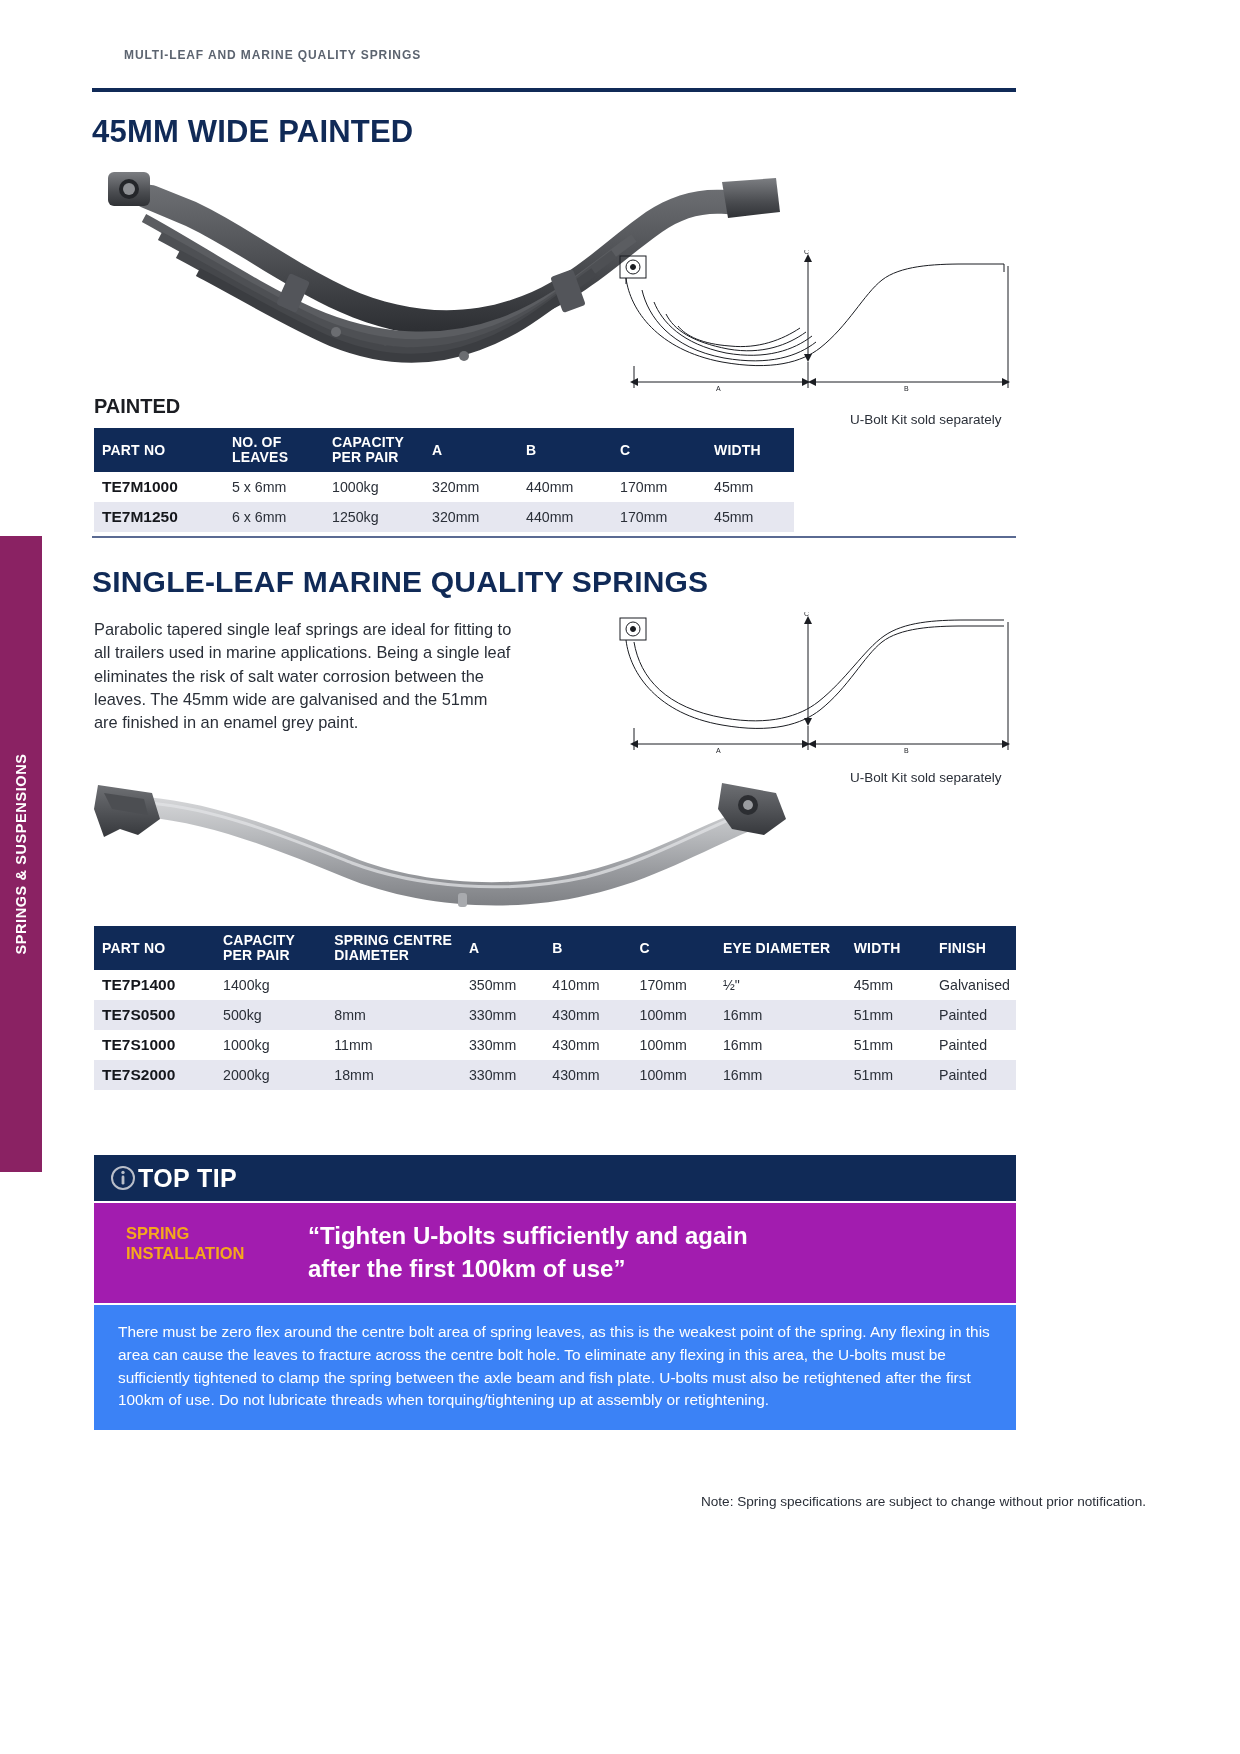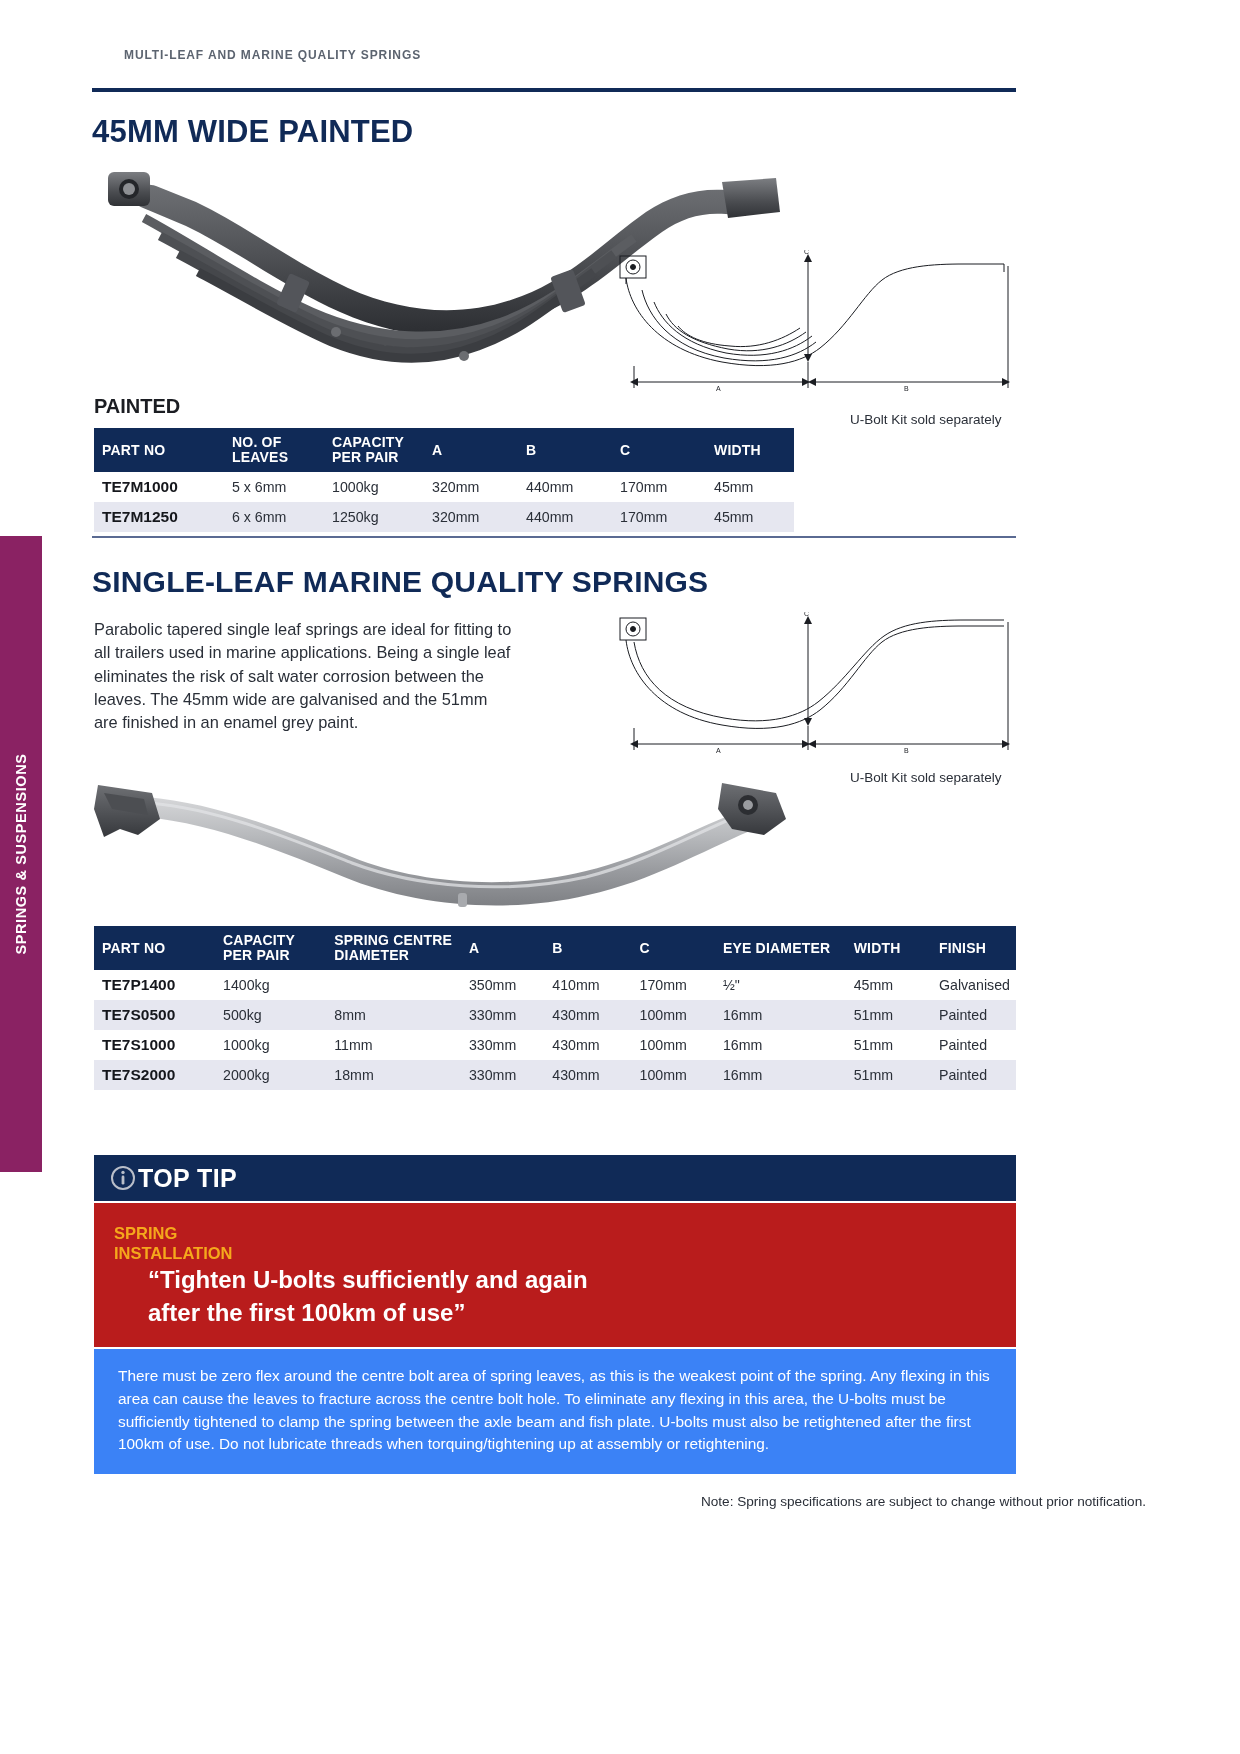--- a/index.html
+++ b/index.html
@@ -80,22 +80,22 @@
   
   #toptip { position:absolute; left:94px; top:1155px; width:922px; }
   #toptip-head {
     background:#102a57; height:46px; display:flex; align-items:center;
     padding-left:16px; gap:2px;
   }
   #toptip-head .tt-title {
     color:#ffffff; font-size:25px; font-weight:bold; letter-spacing:.4px;
   }
   #toptip-body {
-    background:#b91c1c; border-top:2px solid #ffffff;
-    display:flex; padding:16px 16px 18px 20px; min-height:92px;flex-direction:column;
+    background:#a21caf; border-top:2px solid #ffffff;
+    display:flex; padding:16px 16px 18px 32px; min-height:92px;
   }
   #toptip-body .tt-left {
     width:148px; color:#f5a81c; font-weight:bold; font-size:16.5px; line-height:1.22;
     padding-top:4px;
   }
   #toptip-body .tt-quote {
     flex:1; color:#ffffff; font-weight:bold; font-size:24px; line-height:1.38;
     padding-left:6px;
     margin-left:28px;
   }

